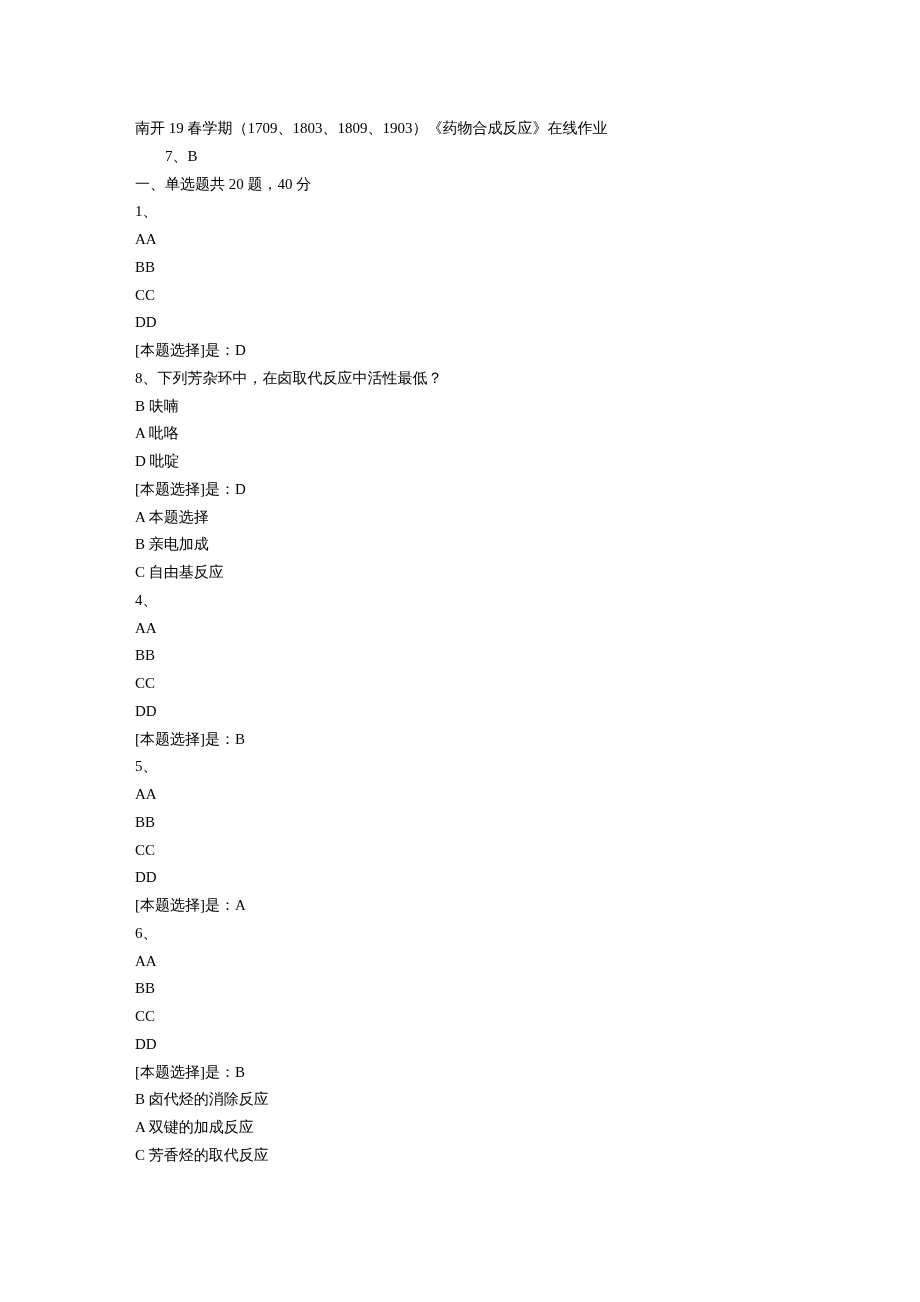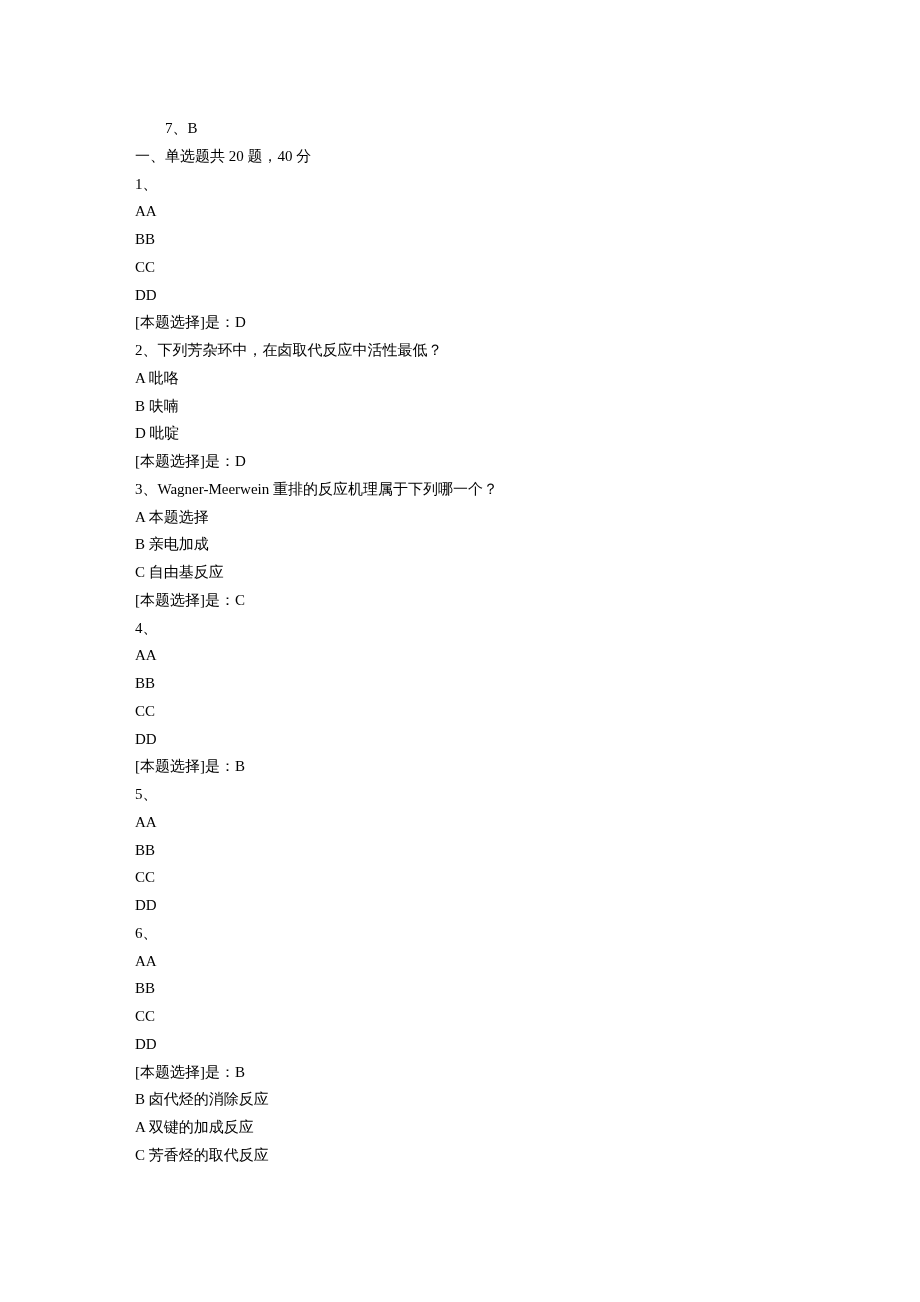--- a/index.html
+++ b/index.html
@@ -19,54 +19,54 @@
     white-space: pre-wrap;
   }
   .indent {
     padding-left: 2em;
   }
 </style>
 </head>
 <body>
 
 <div class="page">
+  <div class="line">南开 19 春学期（1709、1803、1809、1903）《药物合成反应》在线作业</div>
   <div class="line indent">7、B</div>
   <div class="line">一、单选题共 20 题，40 分</div>
 
   <div class="line">1、</div>
   <div class="line">AA</div>
   <div class="line">BB</div>
   <div class="line">CC</div>
   <div class="line">DD</div>
   <div class="line">[本题选择]是：D</div>
 
-  <div class="line">2、下列芳杂环中，在卤取代反应中活性最低？</div>
+  <div class="line">8、下列芳杂环中，在卤取代反应中活性最低？</div>
+  <div class="line">B 呋喃</div>
   <div class="line">A 吡咯</div>
-  <div class="line">B 呋喃</div>
   <div class="line">D 吡啶</div>
   <div class="line">[本题选择]是：D</div>
 
-  <div class="line">3、Wagner-Meerwein 重排的反应机理属于下列哪一个？</div>
   <div class="line">A 本题选择</div>
   <div class="line">B 亲电加成</div>
   <div class="line">C 自由基反应</div>
-  <div class="line">[本题选择]是：C</div>
 
   <div class="line">4、</div>
   <div class="line">AA</div>
   <div class="line">BB</div>
   <div class="line">CC</div>
   <div class="line">DD</div>
   <div class="line">[本题选择]是：B</div>
 
   <div class="line">5、</div>
   <div class="line">AA</div>
   <div class="line">BB</div>
   <div class="line">CC</div>
   <div class="line">DD</div>
+  <div class="line">[本题选择]是：A</div>
 
   <div class="line">6、</div>
   <div class="line">AA</div>
   <div class="line">BB</div>
   <div class="line">CC</div>
   <div class="line">DD</div>
   <div class="line">[本题选择]是：B</div>
 
   <div class="line">B 卤代烃的消除反应</div>
   <div class="line">A 双键的加成反应</div>

